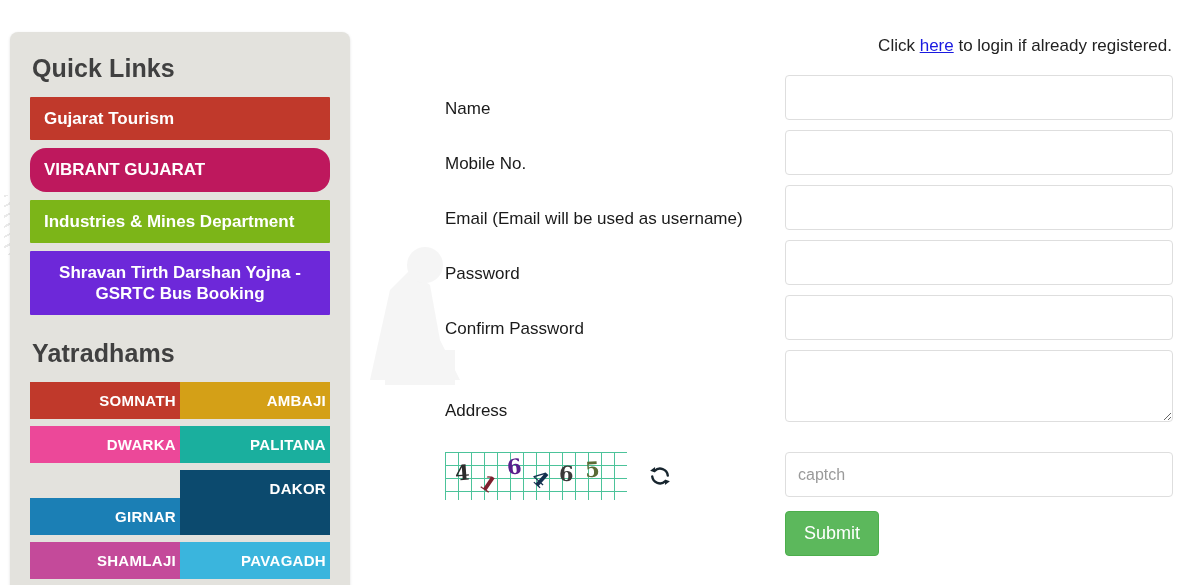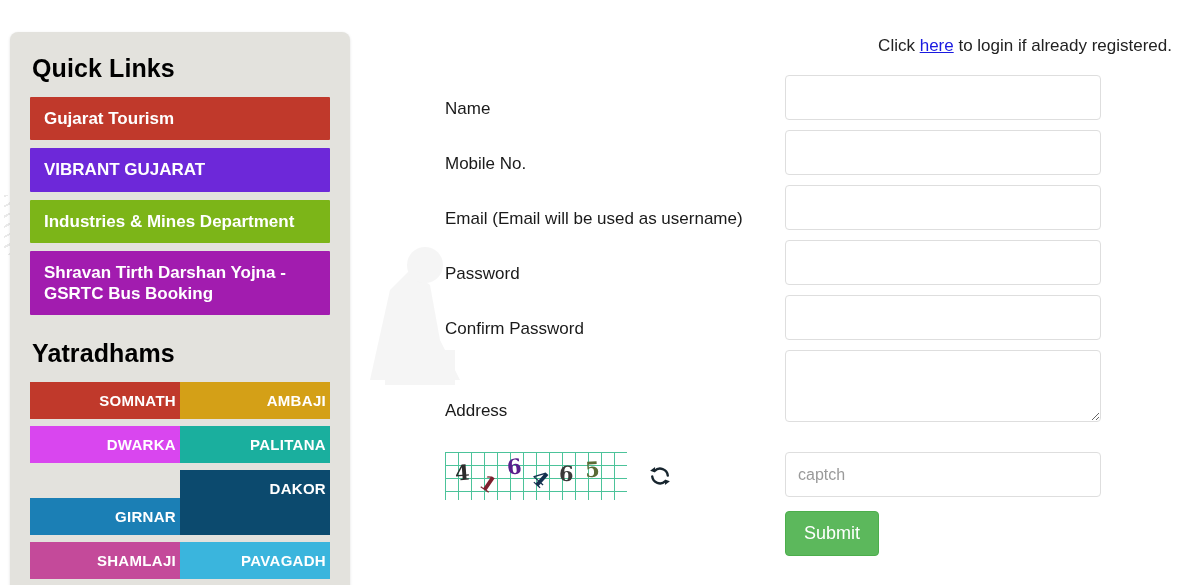--- a/index.html
+++ b/index.html
@@ -41,21 +41,21 @@
     position: absolute;
     left: 10px; top: 32px;
     width: 340px;
     min-height: 560px;
     background: #e3e2dd;
     border-radius: 8px 8px 0 0;
     box-shadow: 0 1px 3px rgba(0,0,0,0.13);
     padding: 18px 20px 20px 20px;
   }
   .panel-heading {
-    color: #000000;
+    color: #404040;
     font-size: 25px;
     font-weight: bold;
     margin: 4px 0 14px 2px;
     letter-spacing: .1px;
   }
   .panel-heading.second { margin-top: 24px; }
 
   .ql-list { display: block; }
   .ql-item {
     display: block;
@@ -112,21 +112,21 @@
   .form-label {
     width: 340px;
     flex: 0 0 340px;
     font-size: 17px;
     color: #1a1a1a;
     line-height: 1.3;
     padding-top: 4px;
   }
   .form-field { flex: 1 1 auto; }
   .txt {
-    width: 316px;
+    width: 388px;
     height: 45px;
     border: 1px solid #dedede;
     border-radius: 4px;
     background: #ffffff;
     font-size: 16px;
     font-family: "Liberation Sans", sans-serif;
     color: #333;
     padding: 6px 12px;
     outline: none;
   }
@@ -213,31 +213,31 @@
     </svg>
   </div>
   <div class="wm-stripes"></div>
 
   <div class="sidebar">
 
     <div class="panel-heading">Quick Links</div>
 
     <div class="ql-list">
       <a class="ql-item" style="background: rgb(192, 57, 43);">Gujarat Tourism</a>
-      <a class="ql-item" style="background: #6d28d9;">VIBRANT GUJARAT</a>
+      <a class="ql-item" style="background: #be185d; border-radius: 16px;">VIBRANT GUJARAT</a>
       <a class="ql-item" style="background: rgb(124, 181, 24);">Industries &amp; Mines Department</a>
-      <a class="ql-item" style="background: #a21caf;">Shravan Tirth Darshan Yojna - GSRTC Bus Booking</a>
+      <a class="ql-item" style="background: #6d28d9; text-align: center;">Shravan Tirth Darshan Yojna - GSRTC Bus Booking</a>
     </div>
 
     <div class="panel-heading second">Yatradhams</div>
 
     <div class="yd-grid">
       <a class="yd-item" style="background: rgb(192, 57, 43);">SOMNATH</a>
       <a class="yd-item" style="background: rgb(212, 160, 23);">AMBAJI</a>
-      <a class="yd-item" style="background: #d946ef; padding-left: 24px;">DWARKA</a>
+      <a class="yd-item" style="background: #ec4899; padding-left: 24px;">DWARKA</a>
       <a class="yd-item" style="background: rgb(26, 175, 158);">PALITANA</a>
       <a class="yd-item" style="background: rgb(27, 127, 181); margin-top: 28px;">GIRNAR</a>
       <a class="yd-item" style="background: #0c4a6e;">DAKOR</a>
       <a class="yd-item" style="background: rgb(196, 74, 154);">SHAMLAJI</a>
       <a class="yd-item" style="background: rgb(58, 181, 221);">PAVAGADH</a>
     </div>
   </div>
 
   <div class="login-note"><span>Click </span><a href="#">here</a><span> to login if already registered.</span></div>
 

